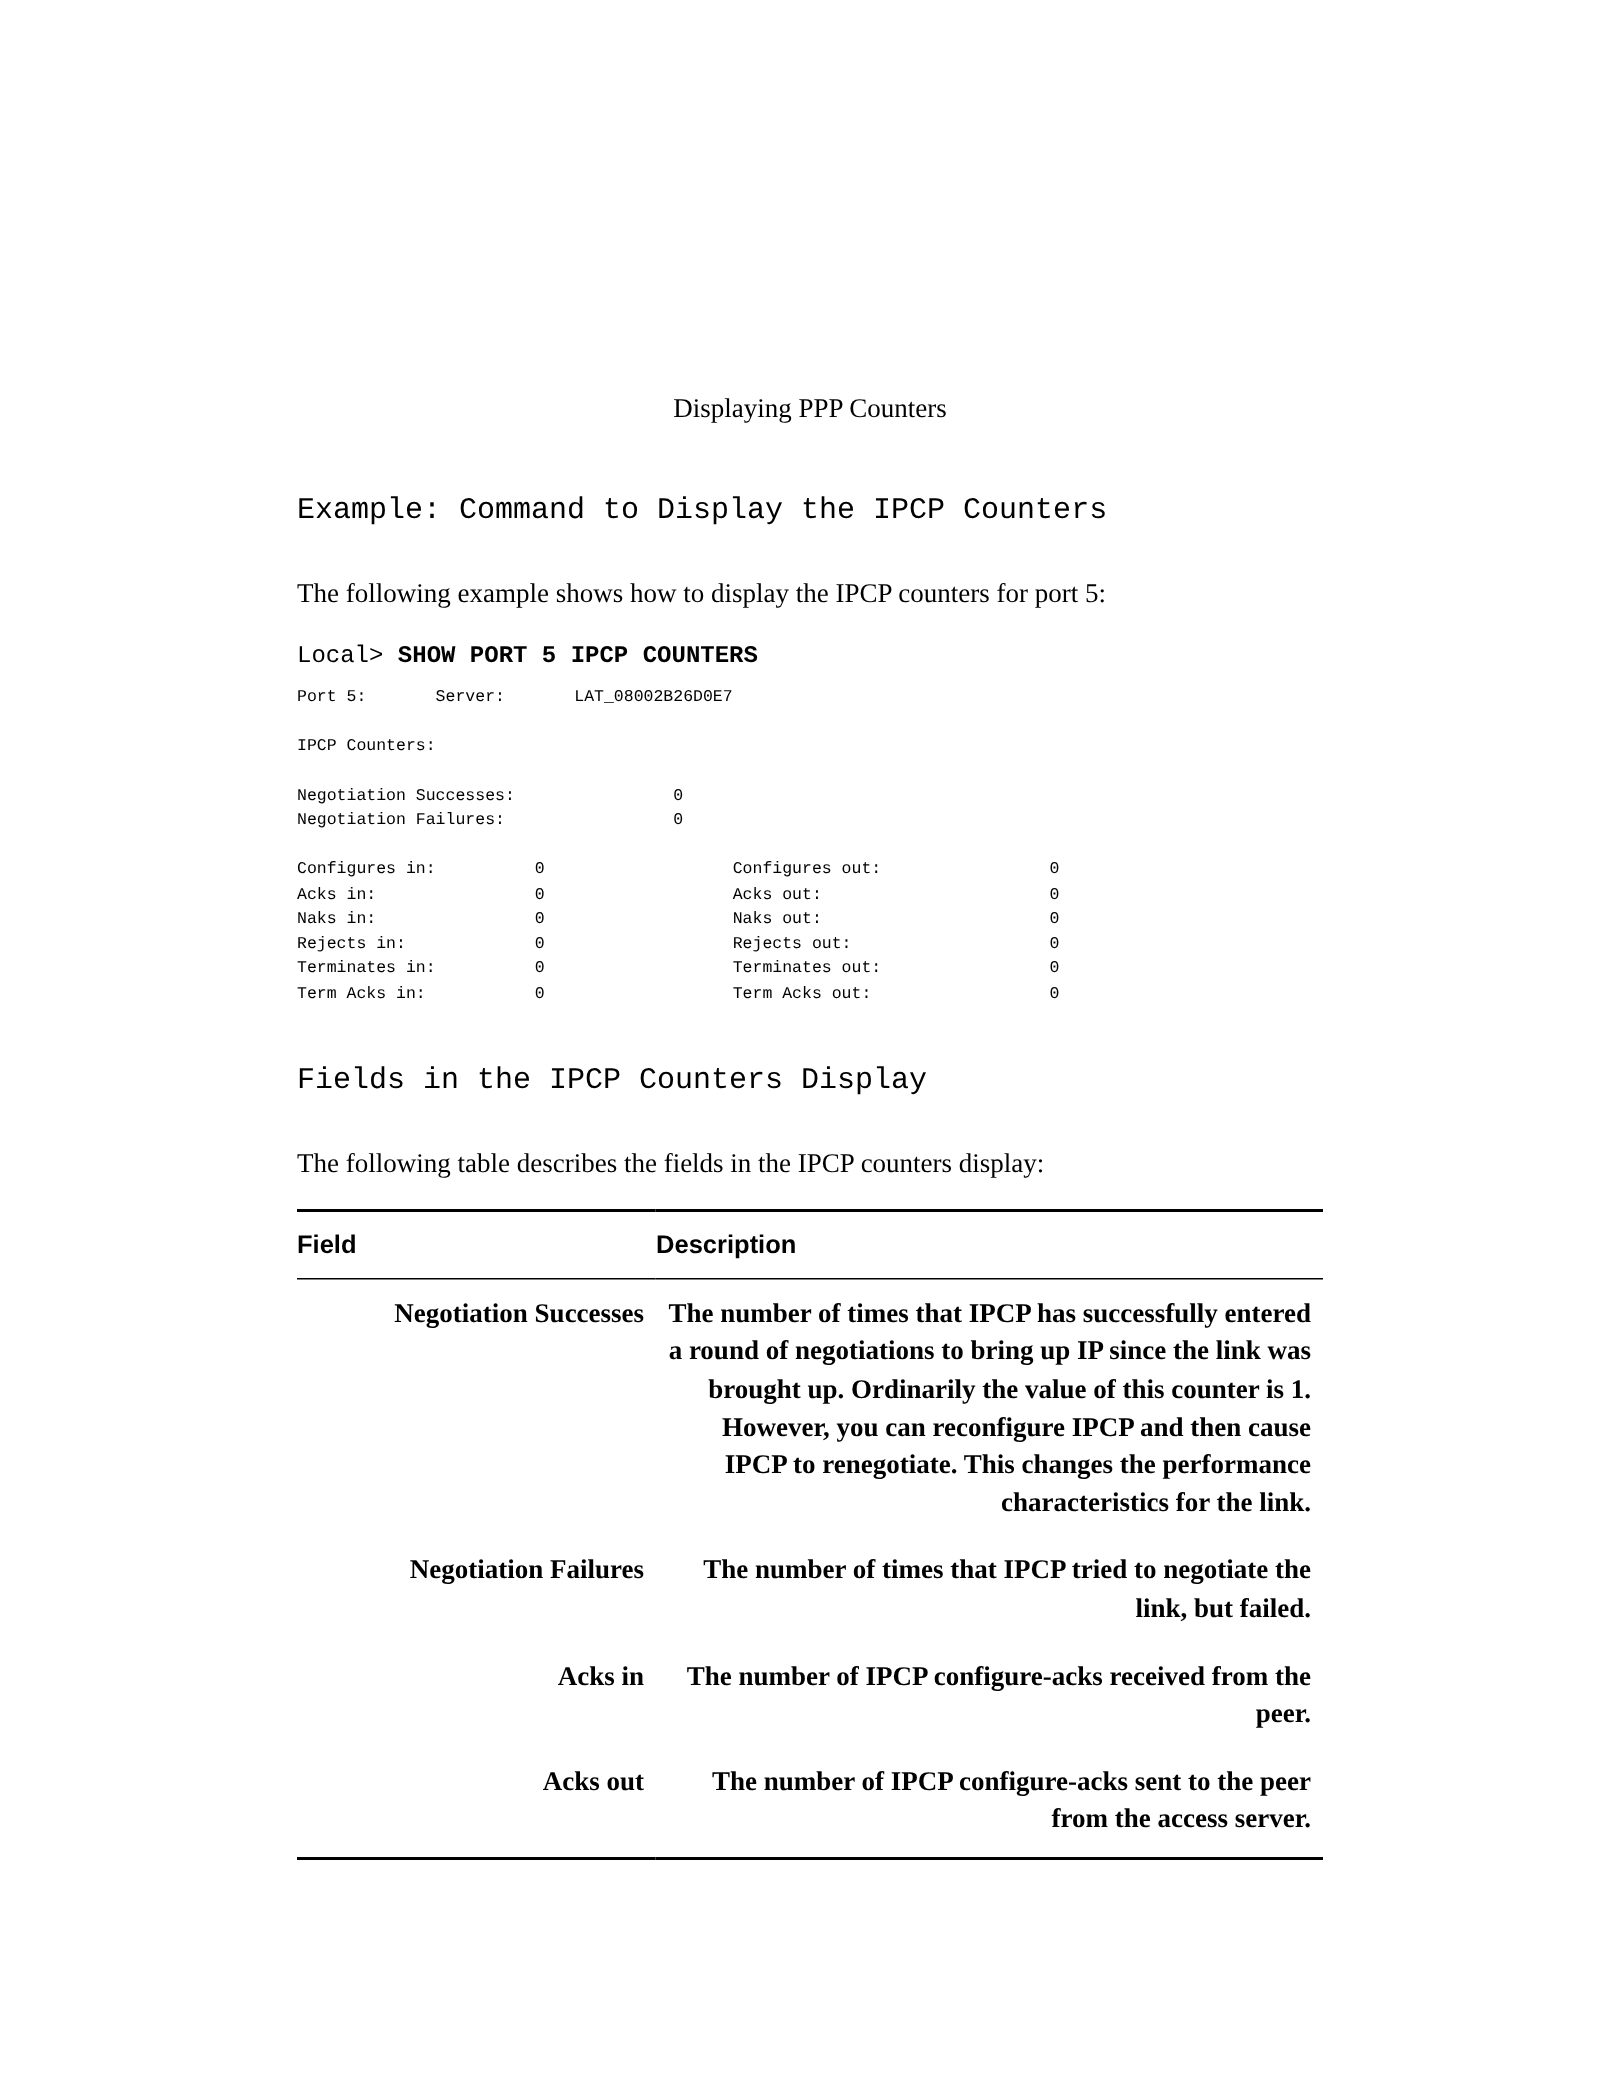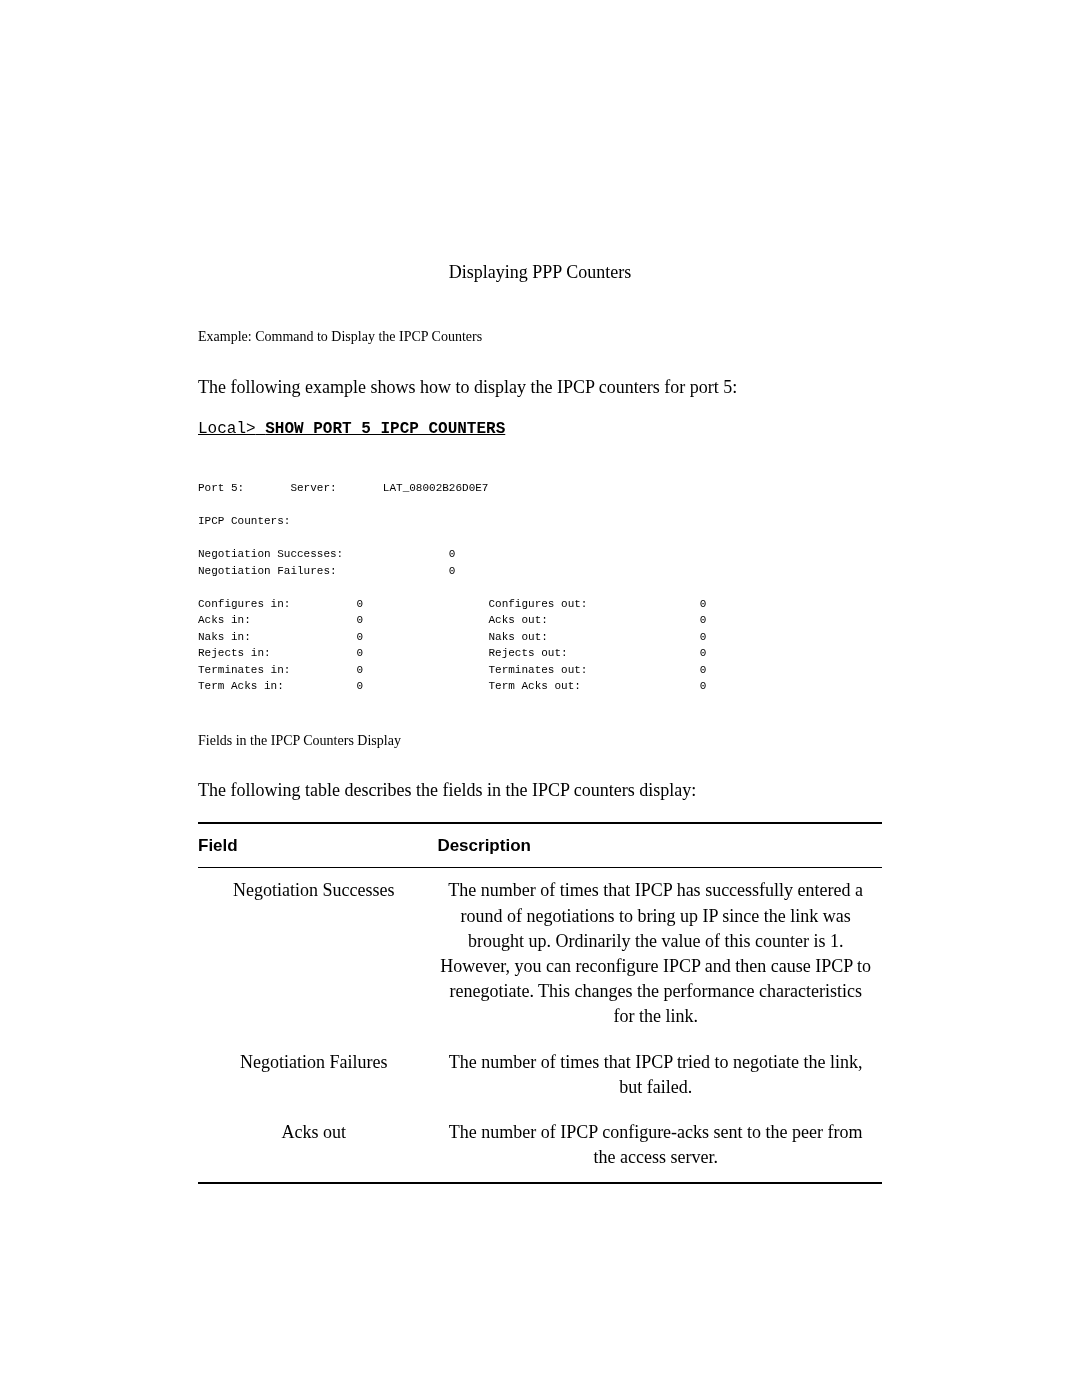--- a/index.html
+++ b/index.html
@@ -15,33 +15,32 @@
       padding: 260px 198px 50px 198px;
       color: #000;
       font-size: 18px;
       line-height: 1.4;
     }
     .header-right {
       text-align: center;
       margin-bottom: 42px;
     }
     .section-title {
-      font-family: Liberation Serif, serif;
-      font-size: 14px;
+      font-family: Liberation Mono, monospace;
+      font-size: 20px;
       margin-bottom: 6px;
     }
     .intro-text {
       margin-bottom: 18px;
       margin-top: 28px;
     }
     .cmd-line {
       font-family: 'Courier New', Courier, monospace;
       font-size: 16px;
-      margin-bottom: 40px;
-      text-decoration: underline;
+      margin-bottom: 8px;
     }
     .cmd-line .cmd-bold {
       font-weight: bold;
     }
     .terminal-output {
       font-family: 'Courier New', Courier, monospace;
       font-size: 11px;
       white-space: pre;
       margin-bottom: 36px;
       line-height: 1.5;
@@ -55,24 +54,25 @@
       text-align: left;
       font-family: Arial, Helvetica, sans-serif;
       font-size: 17px;
       font-weight: bold;
       padding: 10px 8px 10px 0;
       border-top: 2px solid #000;
       border-bottom: 1px solid #000;
       vertical-align: top;
     }
     .fields-table td {
-      text-align: center;
+      text-align: right;
       padding: 10px 8px 10px 0;
       vertical-align: top;
       font-size: 18px;
+      font-weight: bold;
     }
     .fields-table .col-field {
       width: 35%;
     }
     .fields-table .col-desc {
       width: 65%;
     }
     .fields-table tbody tr:last-child td {
       border-bottom: 2px solid #000;
       padding-bottom: 12px;
@@ -119,17 +119,21 @@
   <tbody id="fields-body">
   <tr>
         <td class="col-field">Negotiation Successes</td>
         <td class="col-desc">The number of times that IPCP has successfully entered a round of negotiations to bring up IP since the link was brought up. Ordinarily the value of this counter is 1. However, you can reconfigure IPCP and then cause IPCP to renegotiate. This changes the performance characteristics for the link.</td>
       </tr>
       <tr>
         <td class="col-field">Negotiation Failures</td>
         <td class="col-desc">The number of times that IPCP tried to negotiate the link, but failed.</td>
       </tr>
       <tr>
+        <td class="col-field">Acks in</td>
+        <td class="col-desc">The number of IPCP configure-acks received from the peer.</td>
+      </tr>
+      <tr>
         <td class="col-field">Acks out</td>
         <td class="col-desc">The number of IPCP configure-acks sent to the peer from the access server.</td>
       </tr>
     </tbody>
 </table>
 
 </body></html>

